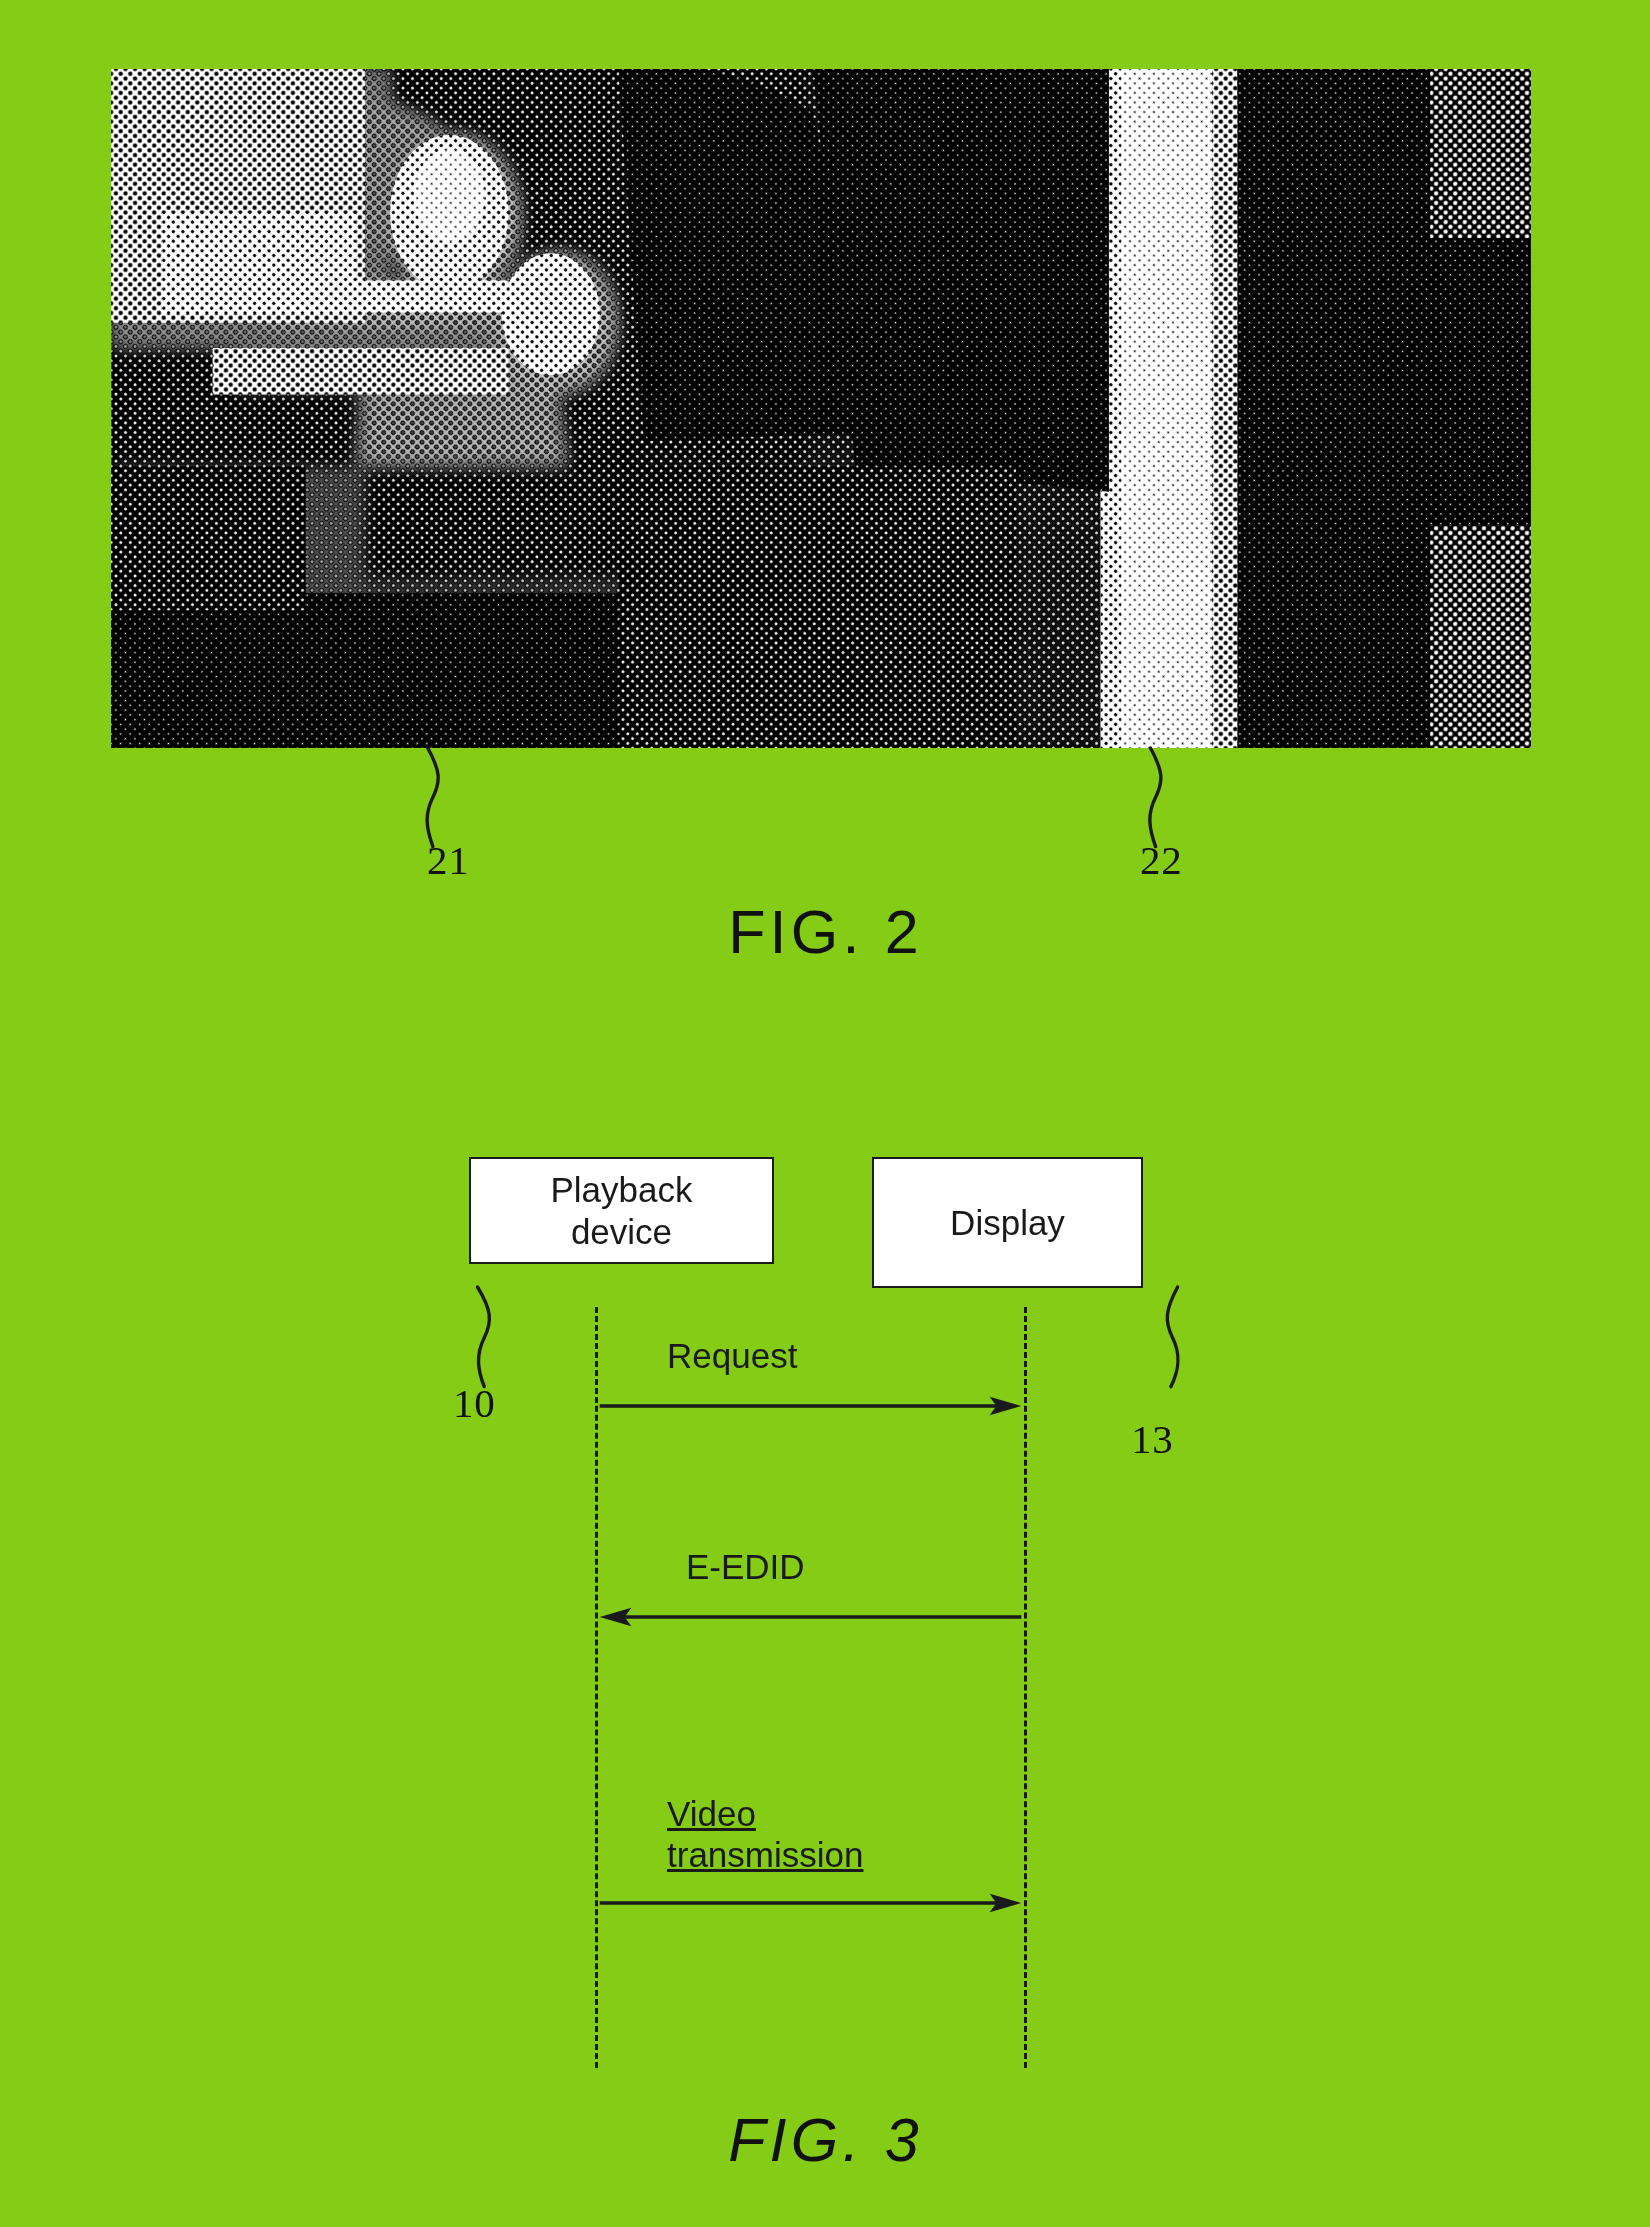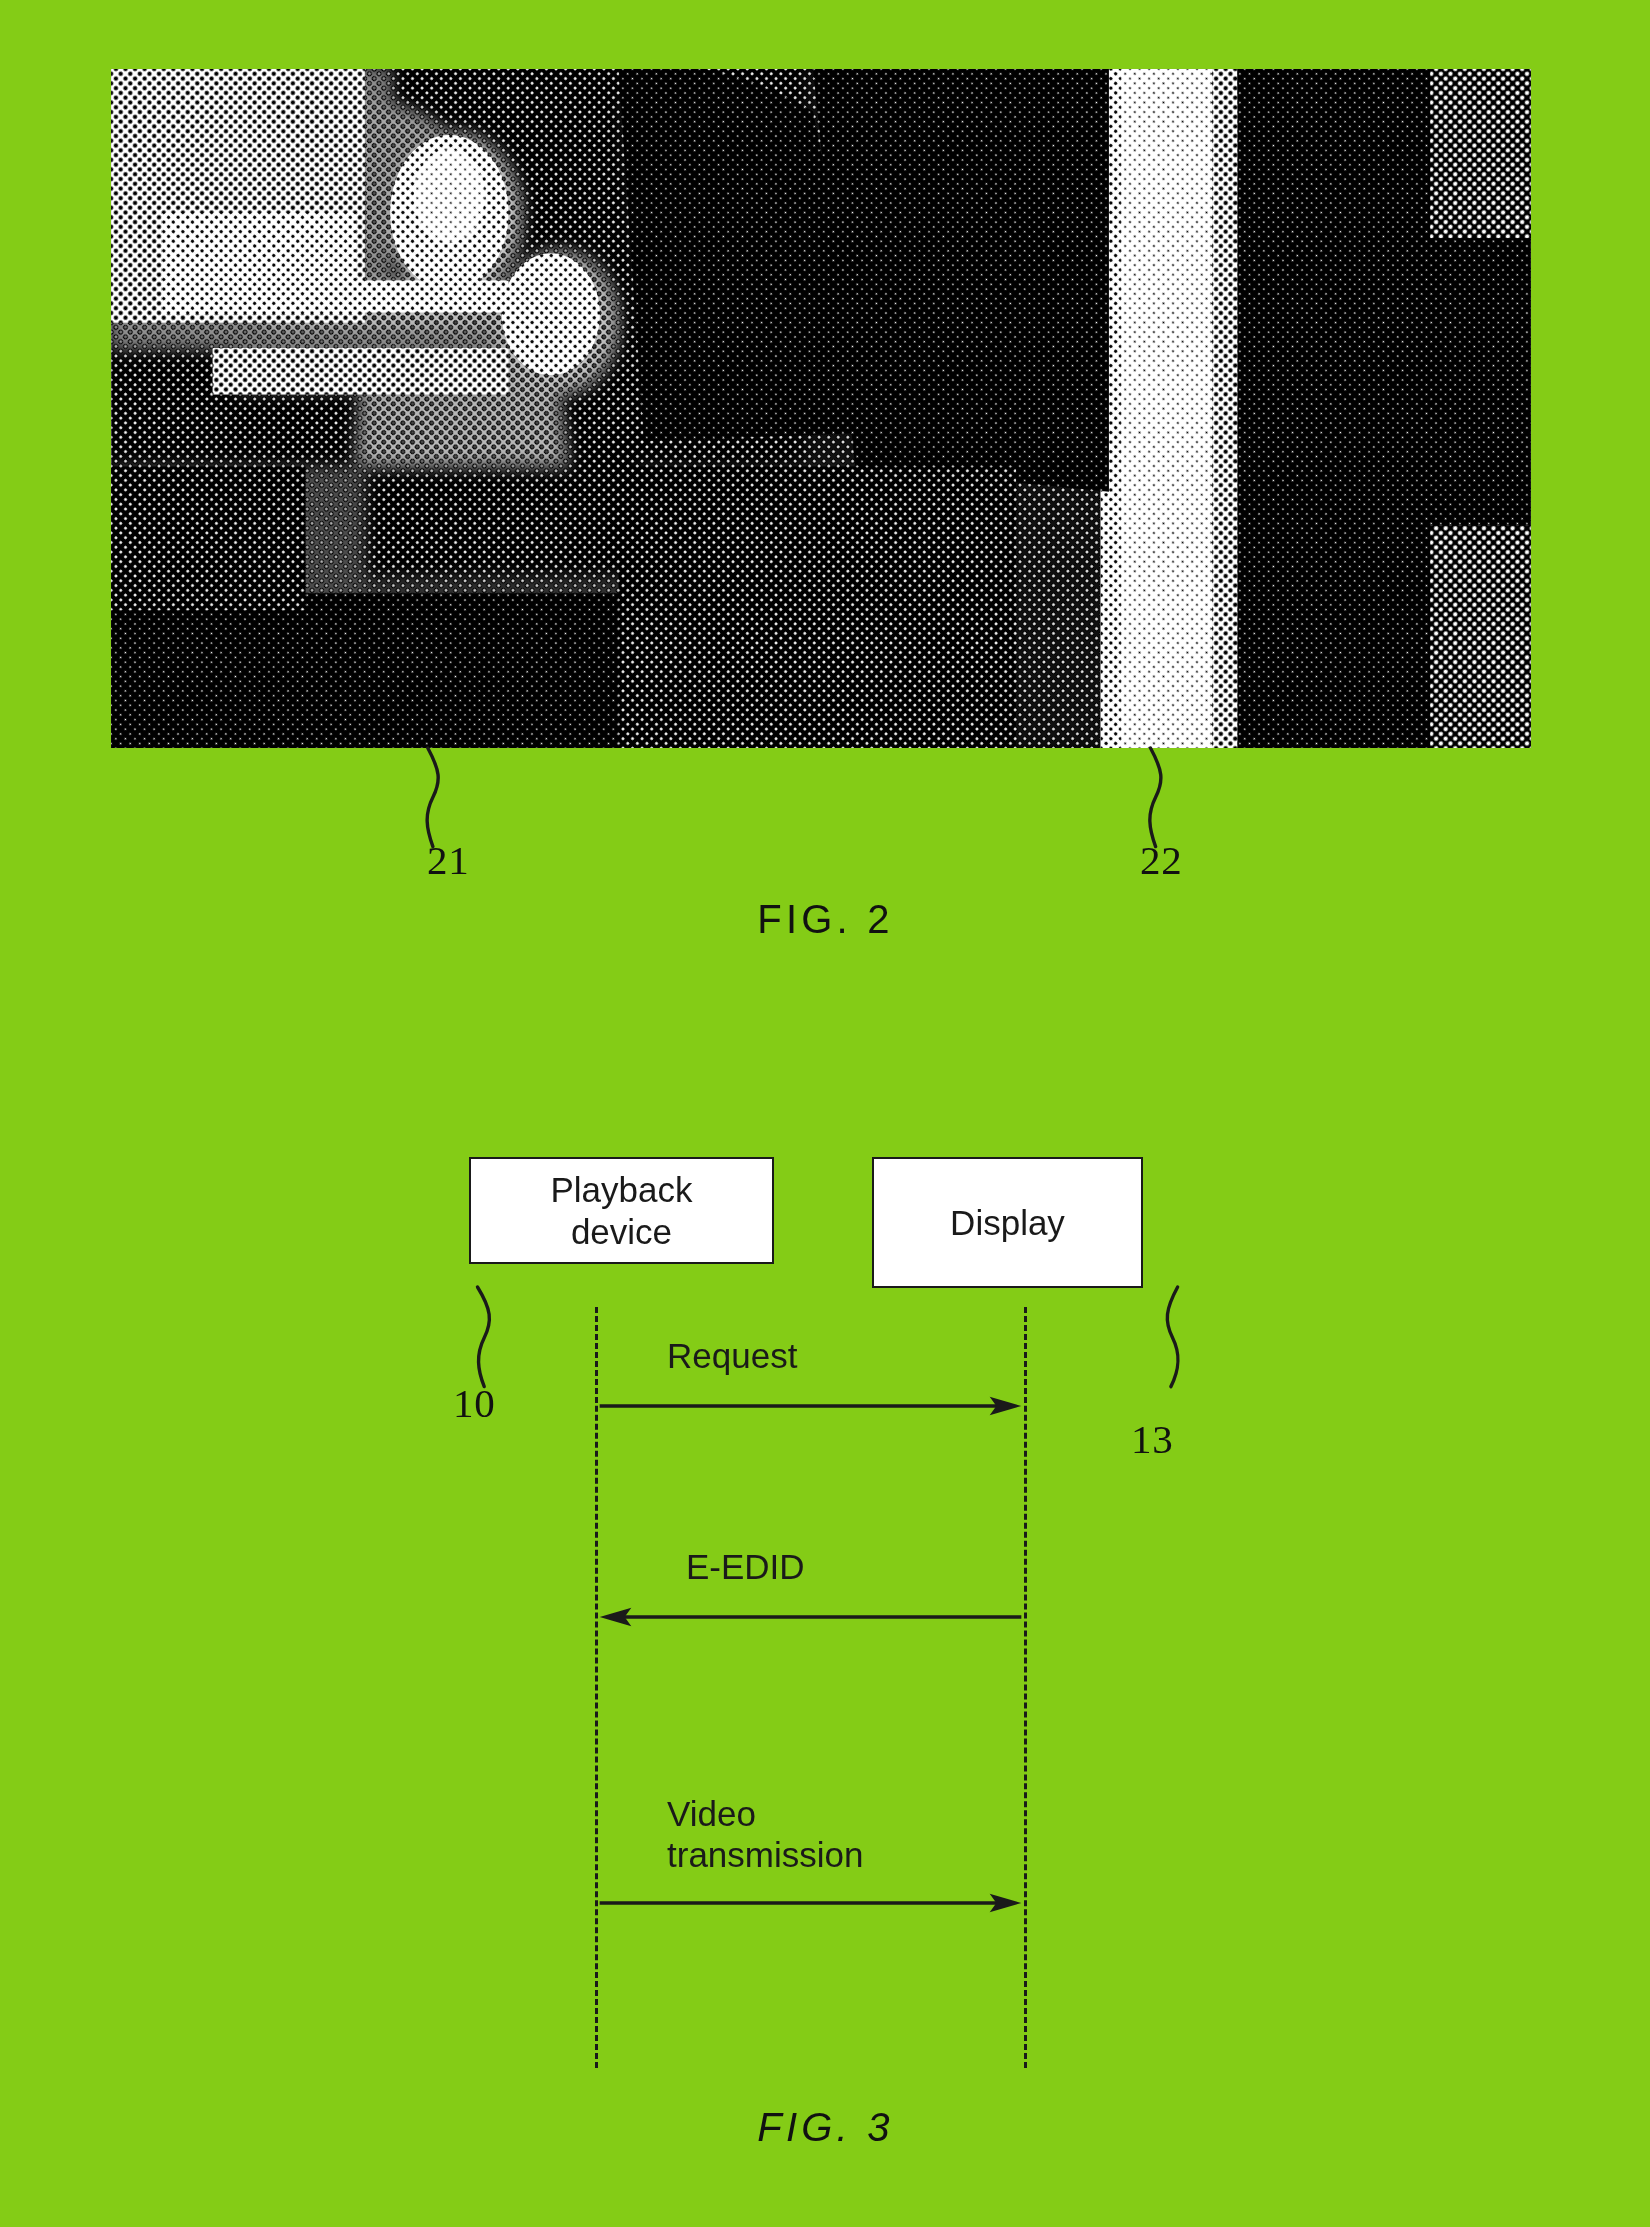--- a/index.html
+++ b/index.html
@@ -30,21 +30,21 @@
     background: #ffffff;
   }
   #fig2-photo svg { display: block; }
 
   
   .fig-caption {
     position: absolute;
     width: 100%;
     text-align: center;
     font-family: "Liberation Sans", sans-serif;
-    font-size: 40px;
+    font-size: 61px;
     font-weight: 400;
     letter-spacing: 4.2px;
     color: #111111;
     white-space: pre;
   }
 
   
   .ref-num {
     position: absolute;
     font-family: "Liberation Serif", serif;
@@ -266,21 +266,21 @@
   </div>
 
   <div class="msg-label" style="left:686px; top:1546px;">E-EDID</div>
   <div class="msg-arrow" style="left:595px; top:1607px; width:431px;">
     <svg width="431" height="20" viewBox="0 0 510 24" xmlns="http://www.w3.org/2000/svg">
       <line x1="12" y1="12" x2="508" y2="12" stroke="#1a1a1a" stroke-width="4"></line>
       <path d="M2 12 L40 1 L32 12 L40 23 Z" fill="#1a1a1a"></path>
     </svg>
   </div>
 
-  <div class="msg-label" style="left:667px; top:1793px;">Video
+  <div class="msg-label" style="left:667px; top:1793px;text-decoration:underline;">Video
 transmission</div>
   <div class="msg-arrow" style="left:595px; top:1893px; width:431px;">
     <svg width="431" height="20" viewBox="0 0 510 24" xmlns="http://www.w3.org/2000/svg">
       <line x1="2" y1="12" x2="498" y2="12" stroke="#1a1a1a" stroke-width="4"></line>
       <path d="M508 12 L470 1 L478 12 L470 23 Z" fill="#1a1a1a"></path>
     </svg>
   </div>
 
   <div class="fig-caption" style="top:2105px; left:0;font-style:italic;">FIG. 3</div>
 

